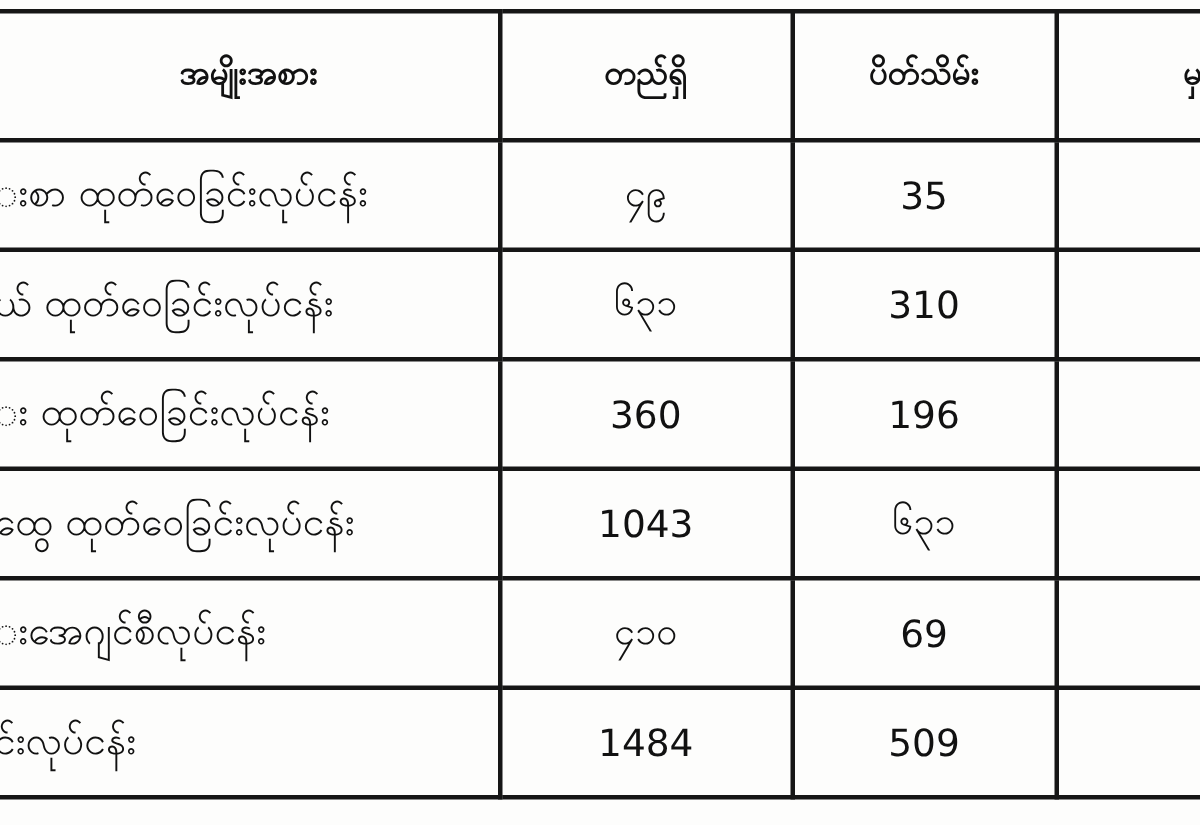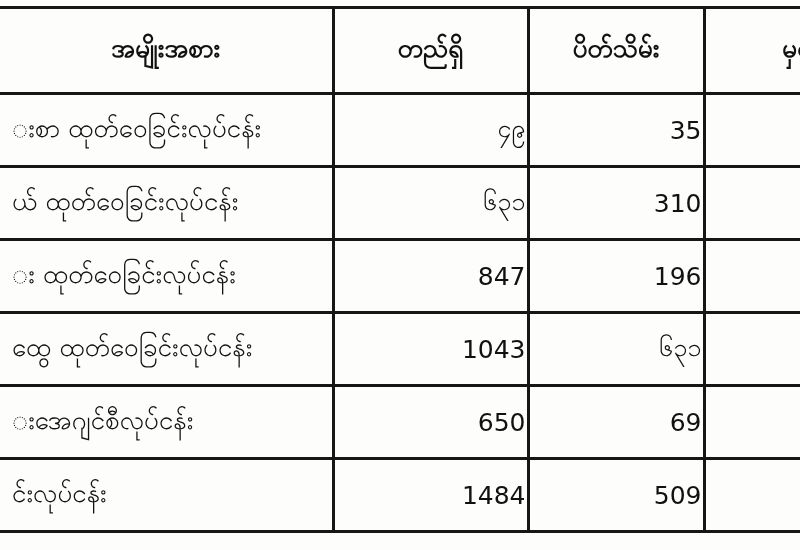--- a/index.html
+++ b/index.html
@@ -38,34 +38,34 @@
     white-space: nowrap;
   }
   
   table.doc-table th:first-child,
   table.doc-table td:first-child {
     border-left: none;
   }
   tr.header-row { height: 86px; }
   tr.data-row   { height: 73px; }
   th.h-cell {
-    font-size: 26px;
+    font-size: 22px;
     font-weight: bold;
     text-align: center;
   }
   td.cat-cell {
     font-size: 26px;
     font-weight: 500;
     text-align: left;
-    padding-left: 16px;
+    padding-left: 0;
     text-indent: -4px; 
   }
   td.num-cell {
     font-size: 25px;
-    text-align: right;
+    text-align: center;
   }
   td.remark-cell {
     background: #fdfdfc;
   }
 </style>
 </head>
 <body>
 
 <div class="page">
   <table class="doc-table">
@@ -91,33 +91,33 @@
         <td class="remark-cell"></td>
       </tr>
       <tr class="data-row">
         <td class="cat-cell">ယ် ထုတ်ဝေခြင်းလုပ်ငန်း</td>
         <td class="num-cell">၆၃၁</td>
         <td class="num-cell">310</td>
         <td class="remark-cell"></td>
       </tr>
       <tr class="data-row">
         <td class="cat-cell">း ထုတ်ဝေခြင်းလုပ်ငန်း</td>
-        <td class="num-cell">847</td>
+        <td class="num-cell">360</td>
         <td class="num-cell">196</td>
         <td class="remark-cell"></td>
       </tr>
       <tr class="data-row">
         <td class="cat-cell">ထွေ ထုတ်ဝေခြင်းလုပ်ငန်း</td>
         <td class="num-cell">1043</td>
         <td class="num-cell">၆၃၁</td>
         <td class="remark-cell"></td>
       </tr>
       <tr class="data-row">
         <td class="cat-cell">းအေဂျင်စီလုပ်ငန်း</td>
-        <td class="num-cell">650</td>
+        <td class="num-cell">၄၁၀</td>
         <td class="num-cell">69</td>
         <td class="remark-cell"></td>
       </tr>
       <tr class="data-row">
         <td class="cat-cell">င်းလုပ်ငန်း</td>
         <td class="num-cell">1484</td>
         <td class="num-cell">509</td>
         <td class="remark-cell"></td>
       </tr>
     </tbody>

